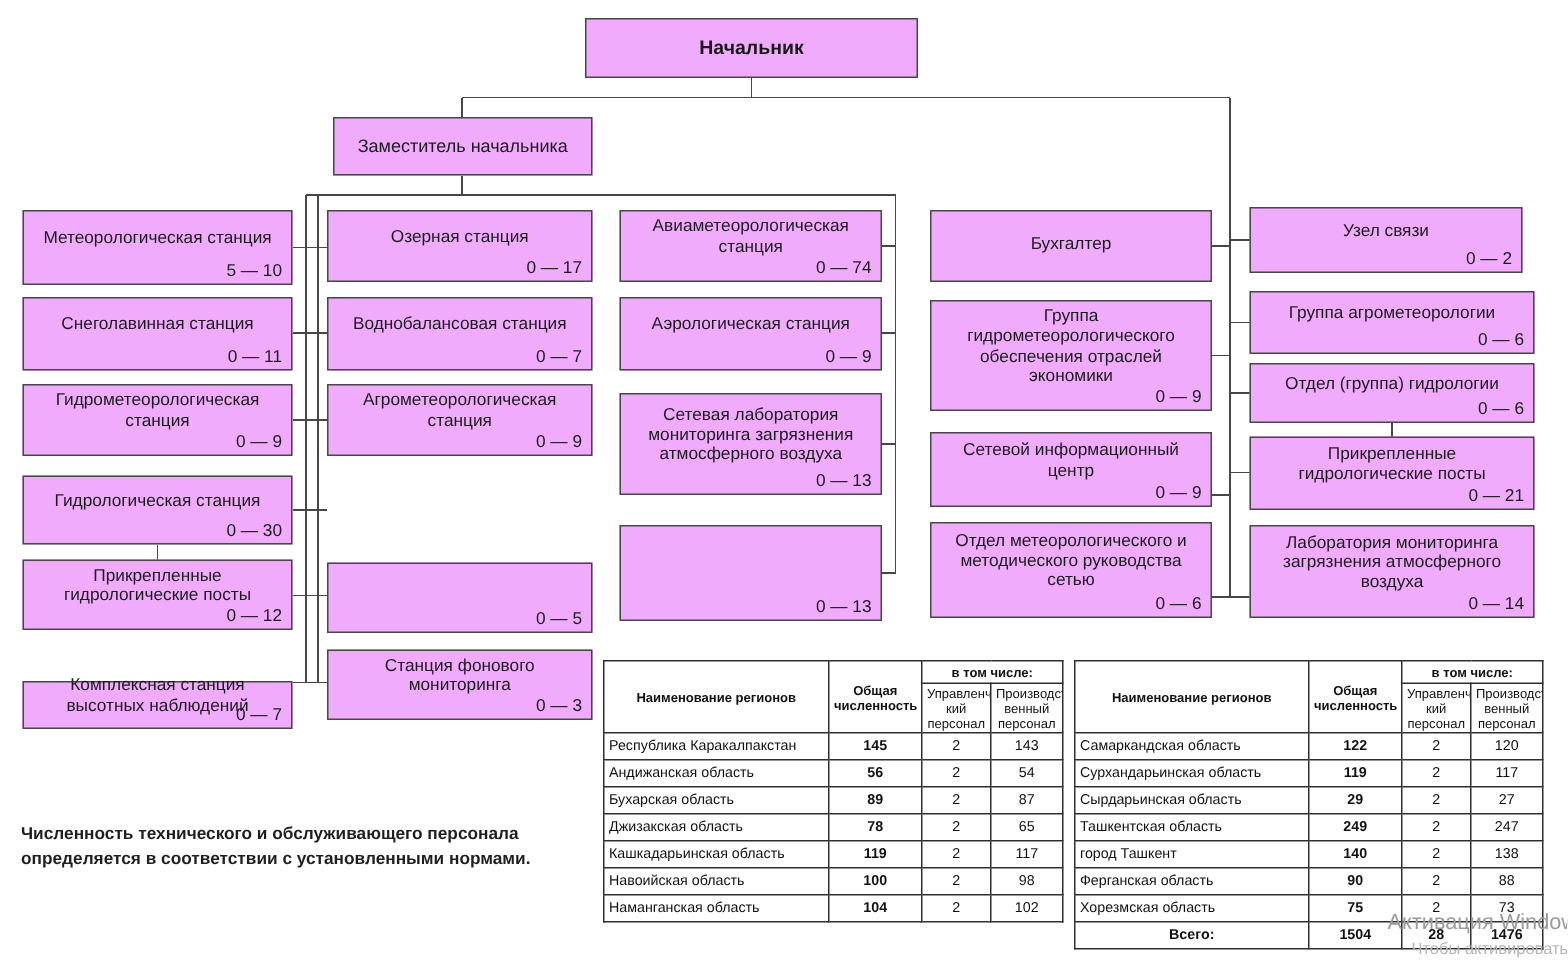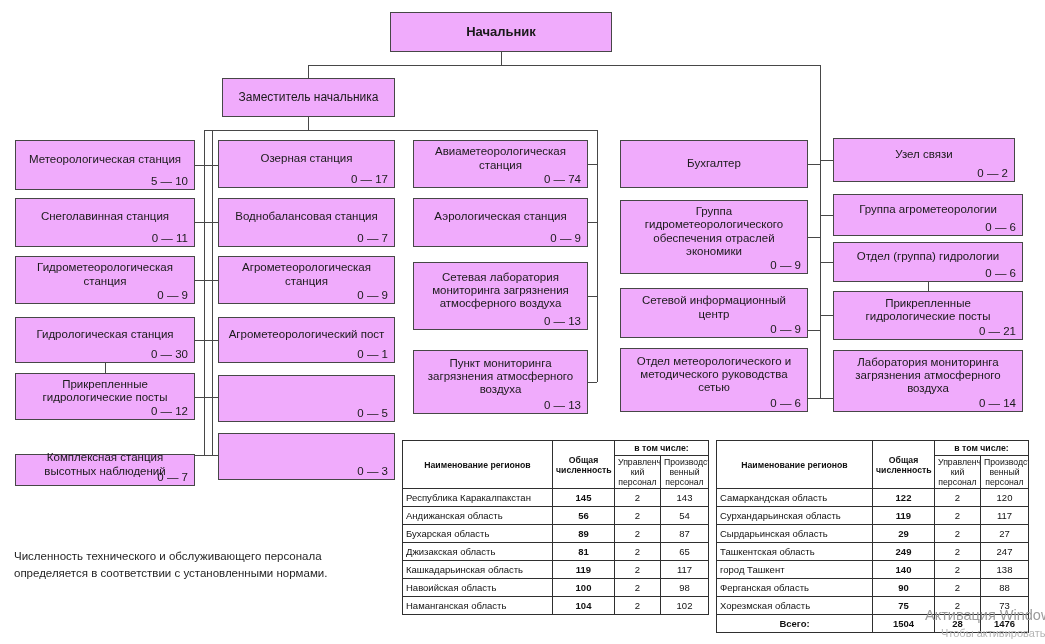--- a/index.html
+++ b/index.html
@@ -21,21 +21,21 @@
   table.tbl th{font-size:8.7px;text-align:center;vertical-align:middle;line-height:1.15;}
   table.tbl th.hname,table.tbl th.htotal,table.tbl th.hincl{font-weight:bold;}
   table.tbl th.hsub{font-weight:normal;height:33px;}
   table.tbl th.hincl{height:15px;}
   table.tbl td{height:18px;vertical-align:middle;margin-top:35px;}
   table.tbl td.name{text-align:left;}
   table.tbl td.num{text-align:center;}
   table.tbl .bold{font-weight:bold;}
   table.tbl td.center{text-align:center;}
   .note{position:absolute;left:14px;top:548px;width:340px;font-size:11.5px;line-height:1.45;
-        color:#1f1f1f;text-align:left;}
+        color:#1f1f1f;text-align:left;font-weight:bold;}
   .wm1{position:absolute;left:925px;top:607px;font-size:14.5px;color:#9b9b9b;white-space:nowrap;}
   .wm2{position:absolute;left:941px;top:627px;font-size:11px;color:#b5b5b5;white-space:nowrap;}
 </style>
 </head>
 <body>
 
 <div id="screen">
 
   <svg class="wires" width="1045" height="644" viewBox="0 0 1045 644">
     <path fill="none" stroke="#474747" stroke-width="1" shape-rendering="crispEdges" d="
@@ -86,45 +86,41 @@
     <div class="r">0 — 17</div>
   </div>
   <div class="node" style="left:218px;top:198px;width:177px;height:49px">
     <div class="t">Воднобалансовая станция</div>
     <div class="r">0 — 7</div>
   </div>
   <div class="node" style="left:218px;top:256px;width:177px;height:48px">
     <div class="t">Агрометеорологическая станция</div>
     <div class="r">0 — 9</div>
   </div>
-  <div class="node" style="left:218px;top:317px;width:177px;height:46px">
-    <div class="t">Агрометеорологический пост</div>
-    <div class="r">0 — 1</div>
-  </div>
   <div class="node" style="left:218px;top:375px;width:177px;height:47px">
     <div class="r">0 — 5</div>
   </div>
   <div class="node" style="left:218px;top:433px;width:177px;height:47px">
+    <div class="t">Станция фонового мониторинга</div>
     <div class="r">0 — 3</div>
   </div>
 
   <div class="node" style="left:413px;top:140px;width:175px;height:48px">
     <div class="t">Авиаметеорологическая станция</div>
     <div class="r">0 — 74</div>
   </div>
   <div class="node" style="left:413px;top:198px;width:175px;height:49px">
     <div class="t">Аэрологическая станция</div>
     <div class="r">0 — 9</div>
   </div>
   <div class="node" style="left:413px;top:262px;width:175px;height:68px">
     <div class="t">Сетевая лаборатория мониторинга загрязнения атмосферного воздуха</div>
     <div class="r">0 — 13</div>
   </div>
   <div class="node" style="left:413px;top:350px;width:175px;height:64px">
-    <div class="t">Пункт мониторинга загрязнения атмосферного воздуха</div>
     <div class="r">0 — 13</div>
   </div>
 
   <div class="node noRange" style="left:620px;top:140px;width:188px;height:48px">
     <div class="t">Бухгалтер</div>
   </div>
   <div class="node" style="left:620px;top:200px;width:188px;height:74px">
     <div class="t">Группа гидрометеорологического обеспечения отраслей экономики</div>
     <div class="r">0 — 9</div>
   </div>
@@ -190,21 +186,21 @@
           <td class="num">54</td>
         </tr>
         <tr>
           <td class="name">Бухарская область</td>
           <td class="num bold">89</td>
           <td class="num">2</td>
           <td class="num">87</td>
         </tr>
         <tr>
           <td class="name">Джизакская область</td>
-          <td class="num bold">81</td>
+          <td class="num bold">78</td>
           <td class="num">2</td>
           <td class="num">65</td>
         </tr>
         <tr>
           <td class="name">Кашкадарьинская область</td>
           <td class="num bold">119</td>
           <td class="num">2</td>
           <td class="num">117</td>
         </tr>
         <tr>

